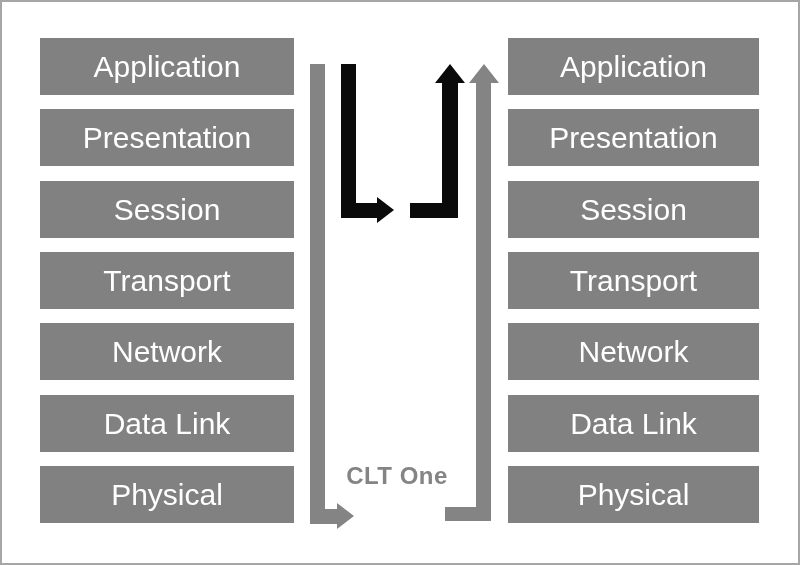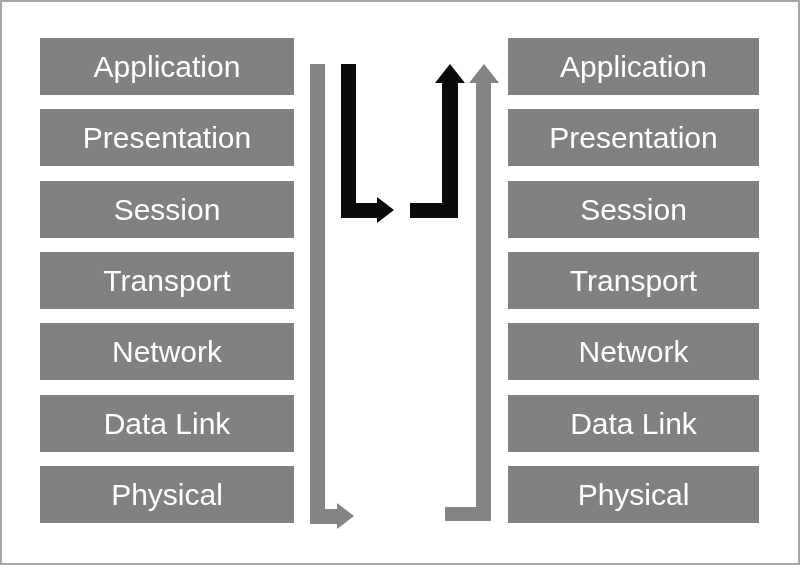--- a/index.html
+++ b/index.html
@@ -101,14 +101,15 @@
   <div class="head-right hr-black" style="left:377px;top:197px;"></div>
 
   <div class="seg black" style="left:410px;top:203px;width:48px;height:15px;"></div>
   <div class="seg black" style="left:442px;top:82px;width:16px;height:136px;"></div>
   <div class="head-up hu-black" style="left:435px;top:64px;"></div>
 
   <div class="seg gray" style="left:445px;top:507px;width:46px;height:14px;"></div>
   <div class="seg gray" style="left:476px;top:82px;width:15px;height:439px;"></div>
   <div class="head-up hu-gray" style="left:469px;top:64px;"></div>
 
+  <div class="flow-label label-clt">CLT One</div>
 
 </div>
 
 </body></html>

